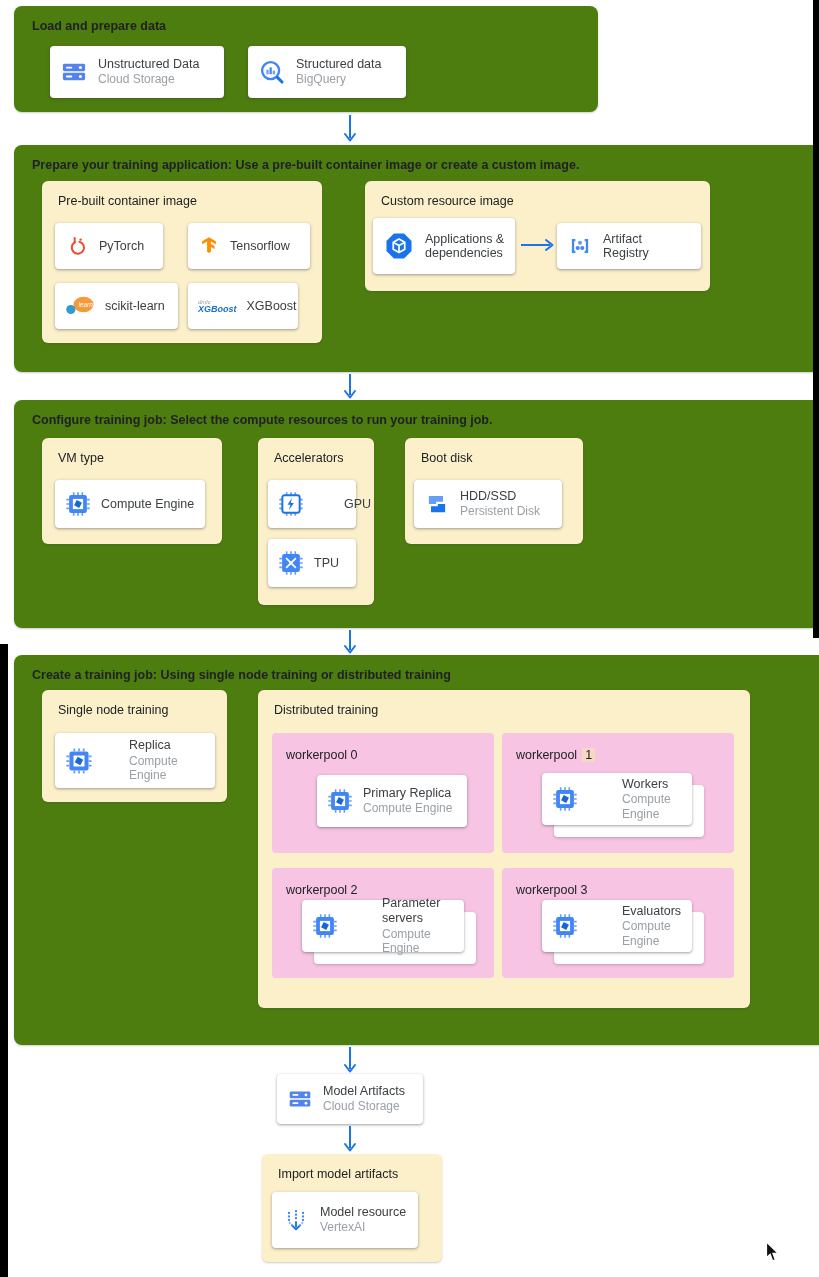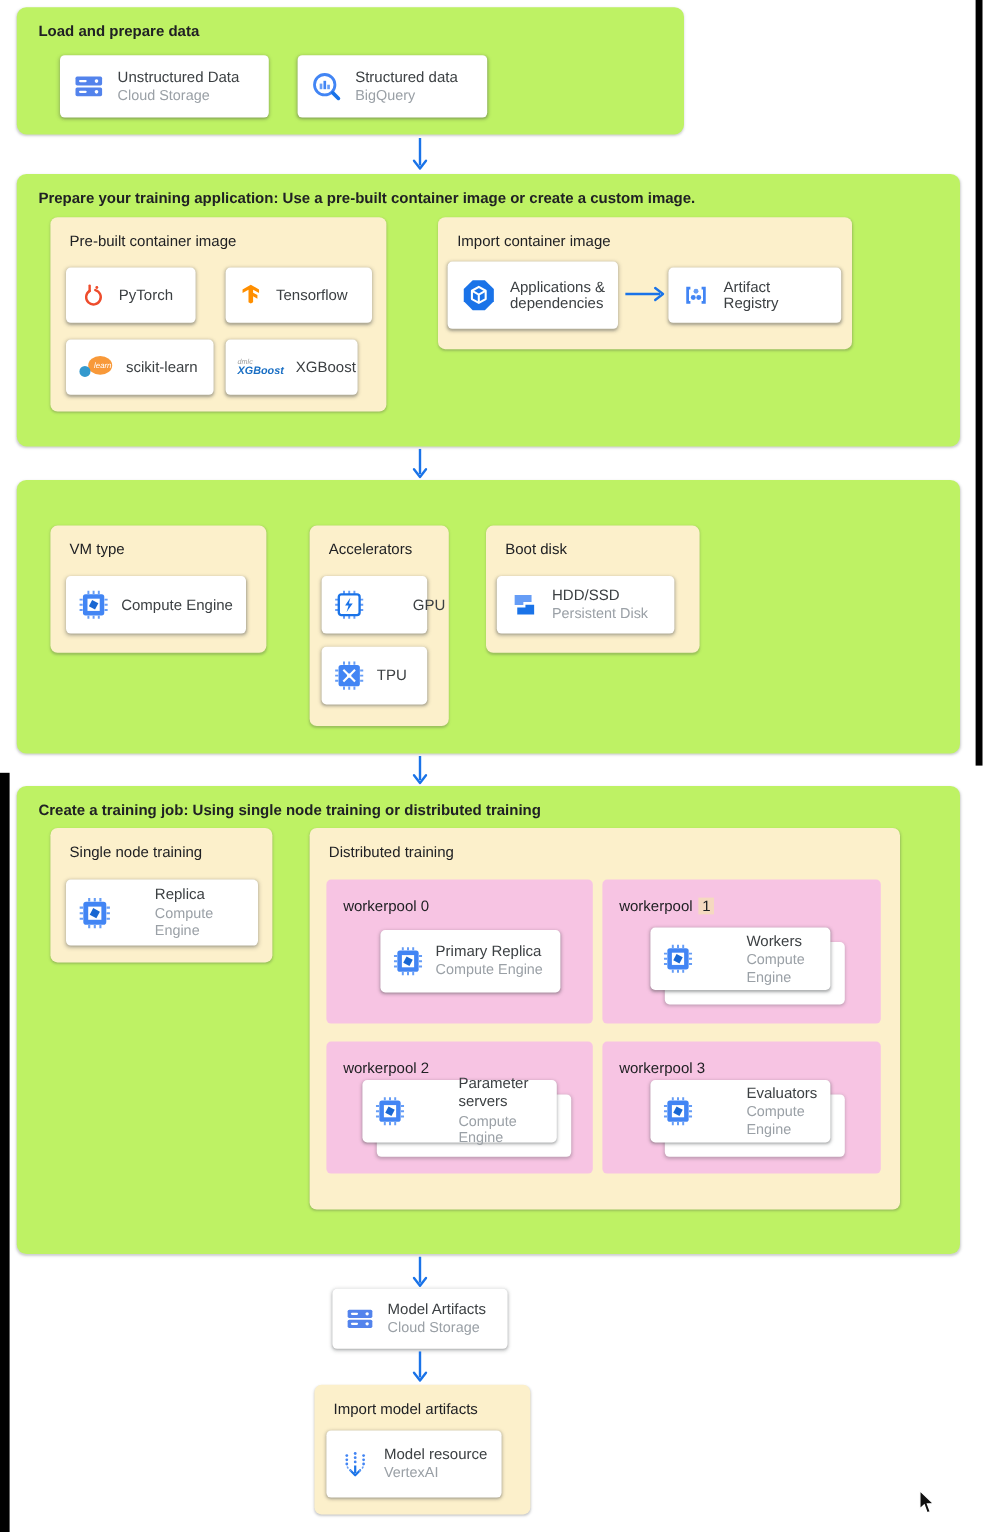--- a/index.html
+++ b/index.html
@@ -1,19 +1,19 @@
 <!DOCTYPE html>
 <html><head>
 <meta charset="utf-8">
 <style>
   html,body{margin:0;padding:0;background:#fff;}
   #stage{position:relative;width:819px;height:1277px;background:#fff;
          font-family:"Liberation Sans",sans-serif;overflow:hidden;}
-  .panel{position:absolute;background:#bef264;border-radius:8px;
-         box-shadow:0 1px 2px rgba(60,64,67,.25);}
+  .panel{position:absolute;background:#4d7c0f;border-radius:8px;
+         box-shadow:0 1px 2px rgba(60,64,67,.25);padding-left:28px;}
   .sec-title{position:absolute;left:18px;top:13px;font-size:12.5px;font-weight:bold;color:#202124;}
   .ybox{position:absolute;background:#fcf0cb;border-radius:6px;box-shadow:0 1px 2px rgba(60,64,67,.28);}
   .grp-title{position:absolute;left:16px;top:13px;font-size:12.5px;color:#202124;}
   .pinkbox{position:absolute;background:#f7c4e3;border-radius:4px;}
   .wp-label{position:absolute;left:14px;top:15px;font-size:12.5px;color:#202124;text-align:right;}
   .wp-num{margin-left:5px;background:#f5d9c0;padding:0 3px;}
   .card{position:absolute;background:#fff;border-radius:4px;display:flex;align-items:center;
         gap:10px;padding:0 10px;box-sizing:border-box;
         box-shadow:0 1px 2px rgba(60,64,67,.30),0 1px 3px 1px rgba(60,64,67,.15);}
   .card-text{display:flex;flex-direction:column;line-height:1.22;}
@@ -104,21 +104,21 @@
       <div class="card" style="left:146px;top:102px;width:110px;height:46px;">
         <span class="xgb">
           <span class="xgb-top">dmlc</span>
           <span class="xgb-main">XGBoost</span>
         </span>
         <span class="ct">XGBoost</span>
       </div>
     </div>
 
     <div class="ybox" style="left:351px;top:36px;width:345px;height:110px;">
-      <div class="grp-title">Import container image</div>
+      <div class="grp-title">Custom resource image</div>
       <div class="card" style="left:8px;top:37px;width:142px;height:56px;align-items:center;">
         <svg class="icon" width="32" height="32" viewBox="0 0 24 24">
           <polygon points="8.2,2.6 15.8,2.6 21.4,8.2 21.4,15.8 15.8,21.4 8.2,21.4 2.6,15.8 2.6,8.2" fill="#1a73e8"></polygon>
           <path d="M12 6.8l4.3 2.4v5.2L12 16.8l-4.3-2.4V9.2z" fill="none" stroke="#fff" stroke-width="1.3" stroke-linejoin="round"></path>
           <path d="M7.9 9.3l4.1 2.3 4.1-2.3M12 11.6v5" fill="none" stroke="#fff" stroke-width="1.3"></path>
         </svg>
         <span class="ct">Applications &amp; dependencies</span>
       </div>
       <svg class="arr" style="left:156px;top:56px;" width="34" height="16" viewBox="0 0 34 16">
         <line x1="0" y1="8" x2="29" y2="8" stroke="#1a73e8" stroke-width="2"></line>
@@ -136,20 +136,21 @@
       </div>
     </div>
   </div>
 
   <svg class="arr" style="left:343px;top:374px;" width="14" height="25" viewBox="0 0 14 25">
     <line x1="7" y1="0" x2="7" y2="21" stroke="#1a73e8" stroke-width="2"></line>
     <path d="M2 17 L7 23.5 L12 17" fill="none" stroke="#1a73e8" stroke-width="2" stroke-linejoin="round" stroke-linecap="round"></path>
   </svg>
 
   <div class="panel" style="left:14px;top:400px;width:786px;height:228px;">
+    <div class="sec-title">Configure training job: Select the compute resources to run your training job.</div>
 
     <div class="ybox" style="left:28px;top:38px;width:180px;height:106px;">
       <div class="grp-title">VM type</div>
       <div class="card" style="left:13px;top:42px;width:150px;height:48px;">
         <svg class="icon" width="26" height="26" viewBox="0 0 24 24">
           <g stroke="#669df6" stroke-width="1.5">
             <path d="M8 1.2v2.4M12 1.2v2.4M16 1.2v2.4M8 20.4v2.4M12 20.4v2.4M16 20.4v2.4M1.2 8h2.4M1.2 12h2.4M1.2 16h2.4M20.4 8h2.4M20.4 12h2.4M20.4 16h2.4"></path>
           </g>
           <rect x="3.8" y="3.8" width="16.4" height="16.4" rx="2" fill="#4285f4"></rect>
           <rect x="7.3" y="7.3" width="9.4" height="9.4" fill="#fff"></rect>

